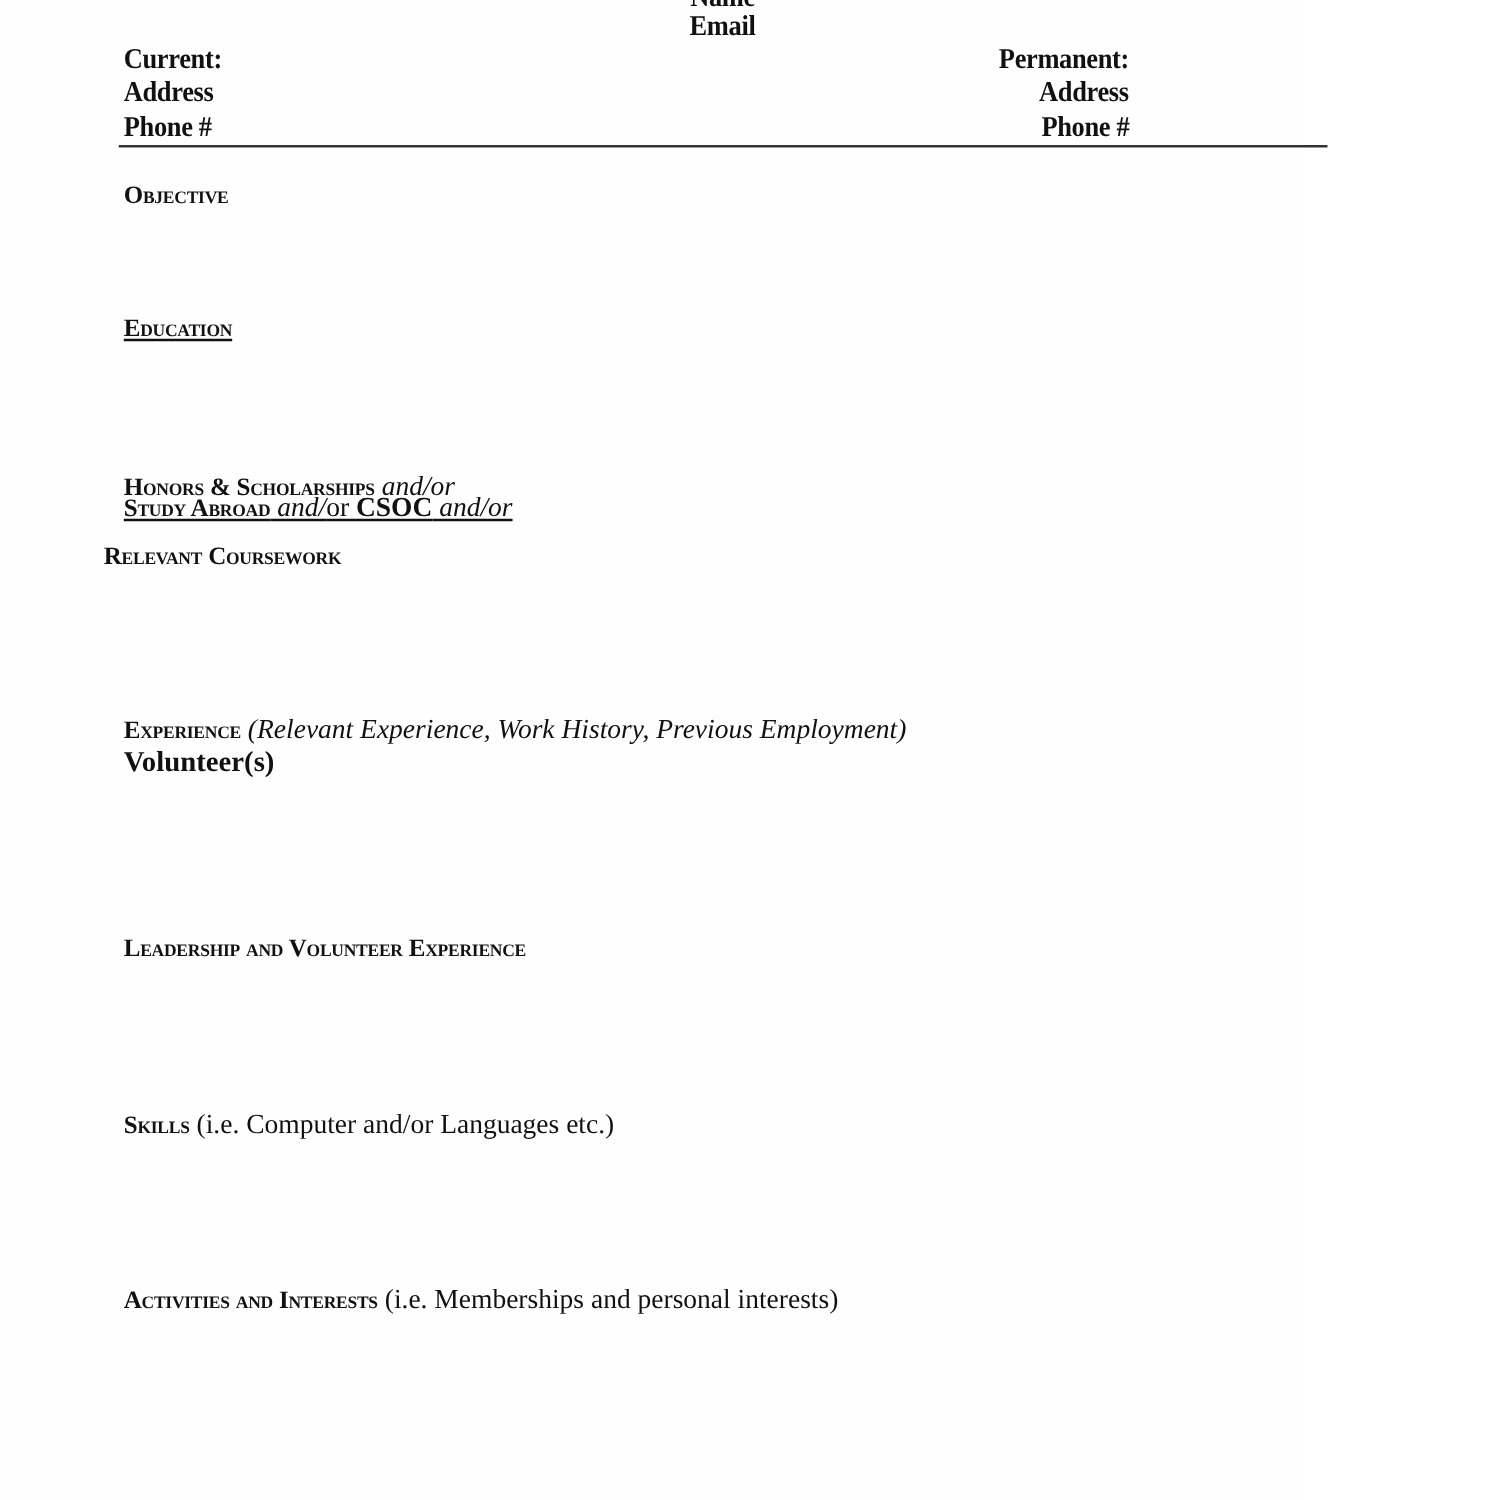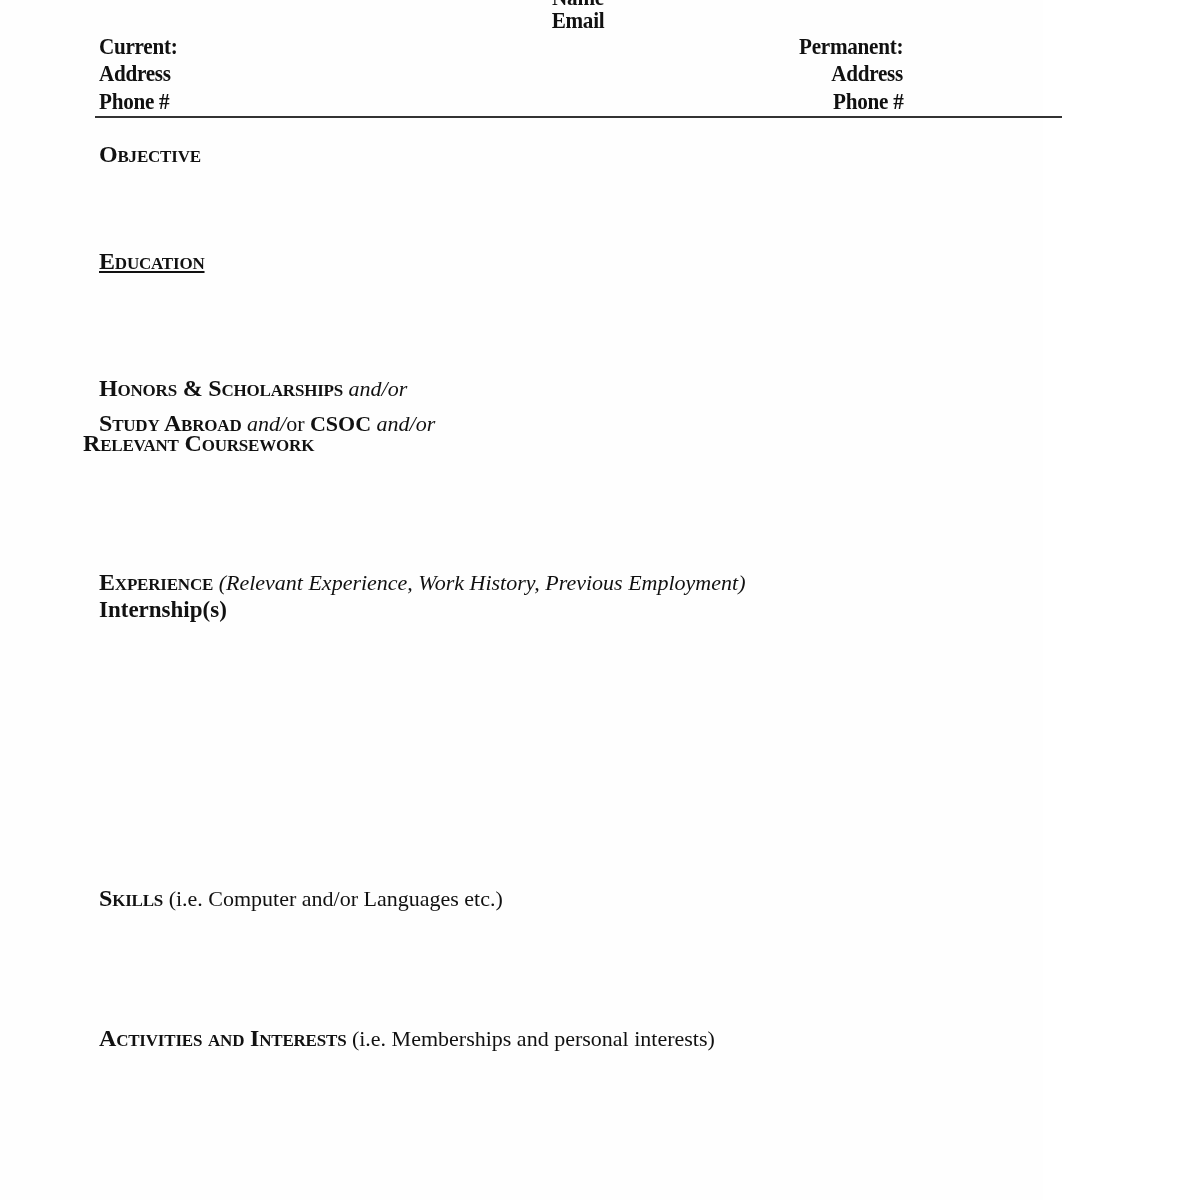--- a/index.html
+++ b/index.html
@@ -40,21 +40,21 @@
       height: 2px;
       background: #333333;
     }
     .sec {
       font-size: 22px;
       line-height: 27px;
     }
     .sc {
       font-weight: bold;
       font-variant: small-caps;
-      font-size: 24px;
+      font-size: 20px;
       letter-spacing: -0.2px;
       text-align: right;
     }
     .it { font-style: italic; }
     .plain { font-weight: normal; }
     .bold { font-weight: bold; }
     .sub {
       font-weight: bold;
       font-size: 23px;
     }
@@ -81,32 +81,35 @@
     <span class="sc">Objective</span>
   </div>
 
   <div class="abs sec" style="left:99px; top:248px;text-decoration:underline;">
     <span class="sc">Education</span>
   </div>
 
   <div class="abs sec" style="left:99px; top:375px;">
     <span class="sc">Honors &amp; Scholarships</span><span class="it plain"> and/or</span>
   </div>
-  <div class="abs sec" style="left:99px; top:410px;">
+  <div class="abs sec" style="left:99px; top:392px;text-decoration:underline;">
     <span class="sc">Study Abroad</span><span class="it plain"> and/</span><span class="plain">or </span><span class="bold">CSOC</span><span class="it plain"> and/or</span>
   </div>
   <div class="abs sec" style="left:83px; top:430px;">
     <span class="sc">Relevant Coursework</span>
   </div>
 
   <div class="abs sec" style="left:99px; top:569px;">
     <span class="sc">Experience</span><span class="it plain"> (Relevant Experience, Work History, Previous Employment)</span>
   </div>
-  <div class="abs sec sub" style="left:99px; top:596px;">Internship(s)</div>
+  <div class="abs sec sub" style="left:99px; top:596px;">Volunteer(s)</div>
 
+  <div class="abs sec" style="left:99px; top:744px;">
+    <span class="sc">Leadership and Volunteer Experience</span>
+  </div>
 
   <div class="abs sec" style="left:99px; top:1025px;">
     <span class="sc">Activities and Interests</span><span class="plain"> (i.e. Memberships and personal interests)</span>
   </div>
 
   <div class="abs sec" style="left:99px; top:885px;">
     <span class="sc">Skills</span><span class="plain"> (i.e. Computer and/or Languages etc.)</span>
   </div>
 
 

